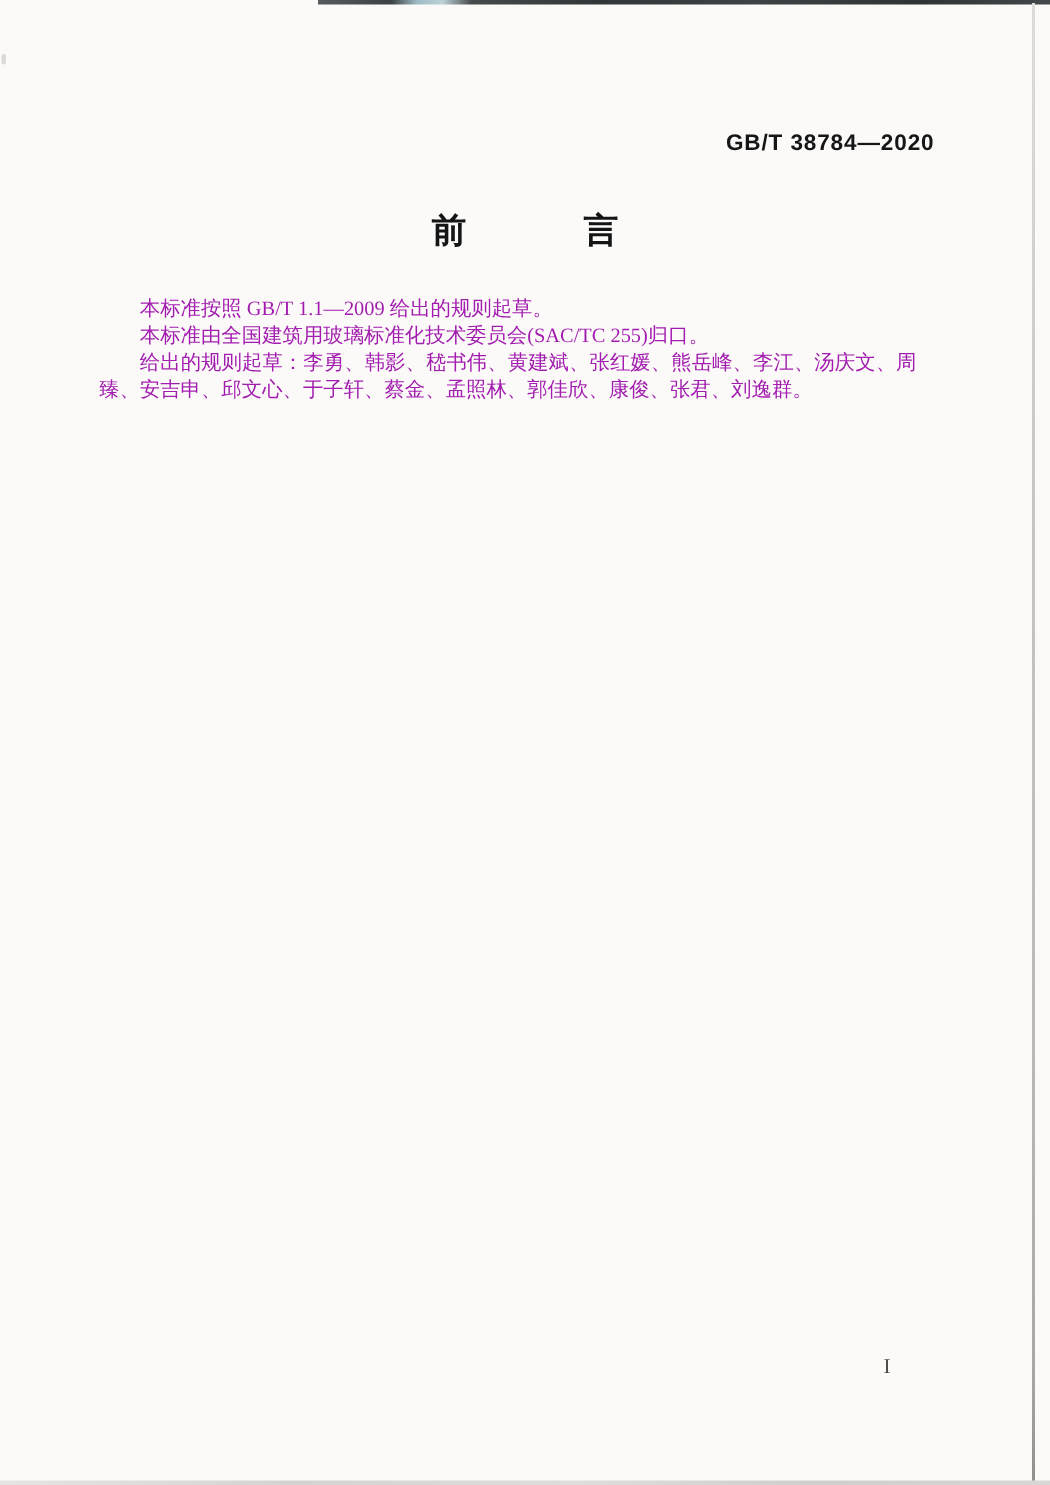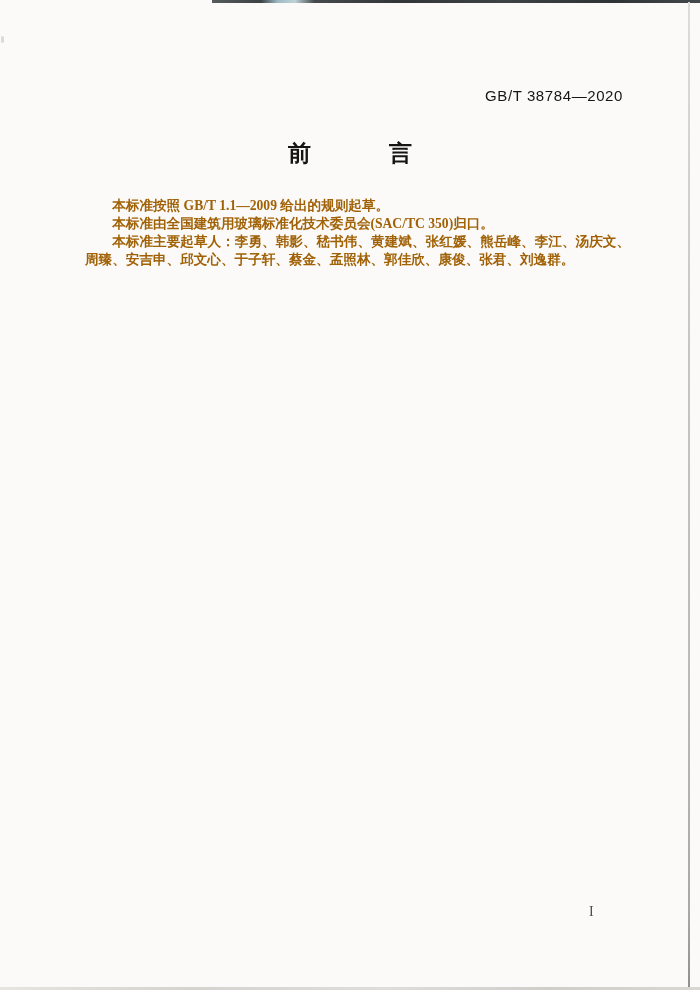--- a/index.html
+++ b/index.html
@@ -54,21 +54,21 @@
     background: #dbdad7;
     border-radius: 2px;
   }
 
   
   .doc-header {
     position: absolute;
     top: 87px;
     right: 77px;
     font-family: "Liberation Sans", "DejaVu Sans", sans-serif;
-    font-weight: 400;
+    font-weight: 700;
     font-size: 15px;
     letter-spacing: 0.6px;
     color: #161616;
     white-space: nowrap;
   }
 
   .doc-title {
     position: absolute;
     top: 138px;
     left: 0;
@@ -83,28 +83,27 @@
   .doc-title .spread {
     letter-spacing: 3.4em;
     margin-right: -3.4em; 
     white-space: nowrap;
     margin-top: 16px;
   }
 
   .doc-body {
     position: absolute;
     top: 197px;
-    left: 85px;
+    left: 66px;
     width: 545px;
     font-size: 13.6px;
     line-height: 18px;
     text-align: justify;
     text-justify: inter-ideograph;
-    color: #a16207;
-    font-weight: bold;
+    color: #a21caf;
   }
   .doc-body p {
     margin: 0;
     padding: 0;
     text-indent: 2em;
   }
 
   .page-number {
     position: absolute;
     top: 904px;
@@ -127,19 +126,19 @@
   <div class="doc-header">
     <span class="std-code">GB/T 38784—2020</span>
   </div>
 
   <h1 class="doc-title">
     <span class="spread">前言</span>
   </h1>
 
   <div class="doc-body">
     <p>本标准按照 GB/T 1.1—2009 给出的规则起草。</p>
-    <p>本标准由全国建筑用玻璃标准化技术委员会(SAC/TC 350)归口。</p>
-    <p>本标准主要起草人：李勇、韩影、嵇书伟、黄建斌、张红媛、熊岳峰、李江、汤庆文、周臻、安吉申、邱文心、于子轩、蔡金、孟照林、郭佳欣、康俊、张君、刘逸群。</p>
+    <p>本标准由全国建筑用玻璃标准化技术委员会(SAC/TC 255)归口。</p>
+    <p>给出的规则起草：李勇、韩影、嵇书伟、黄建斌、张红媛、熊岳峰、李江、汤庆文、周臻、安吉申、邱文心、于子轩、蔡金、孟照林、郭佳欣、康俊、张君、刘逸群。</p>
   </div>
 
   <div class="page-number">I</div>
 
 </div>
 
 </body></html>

